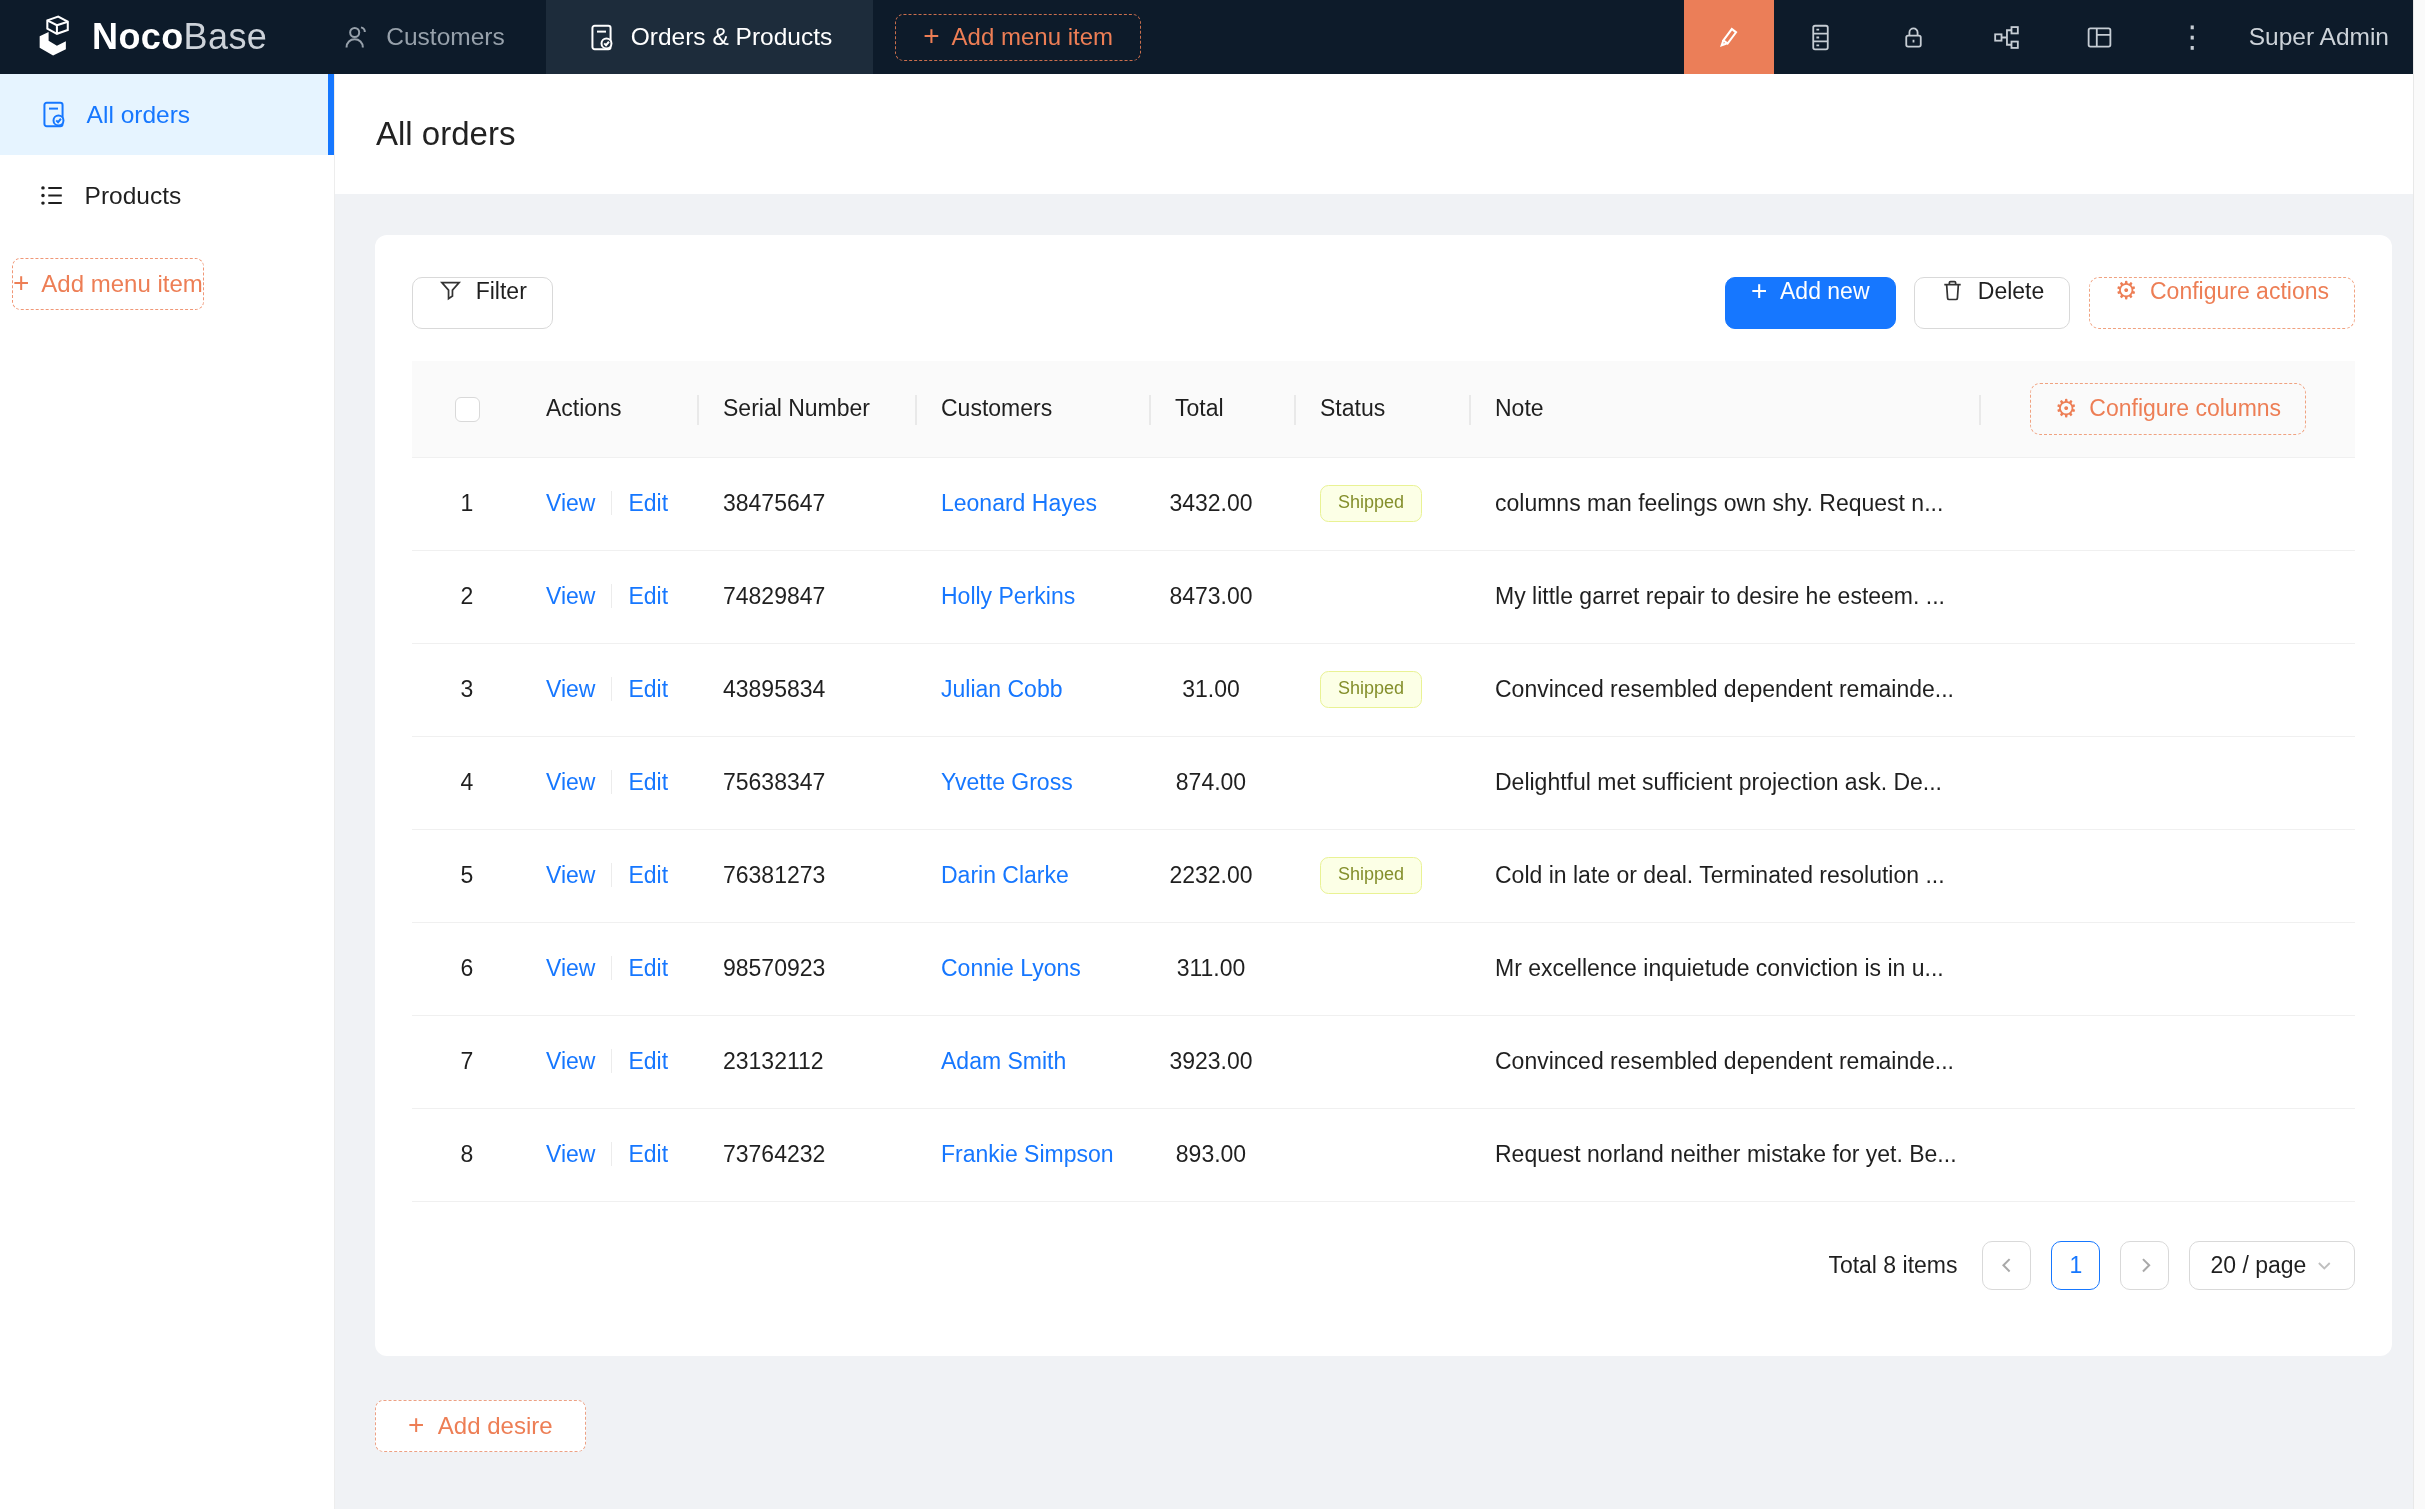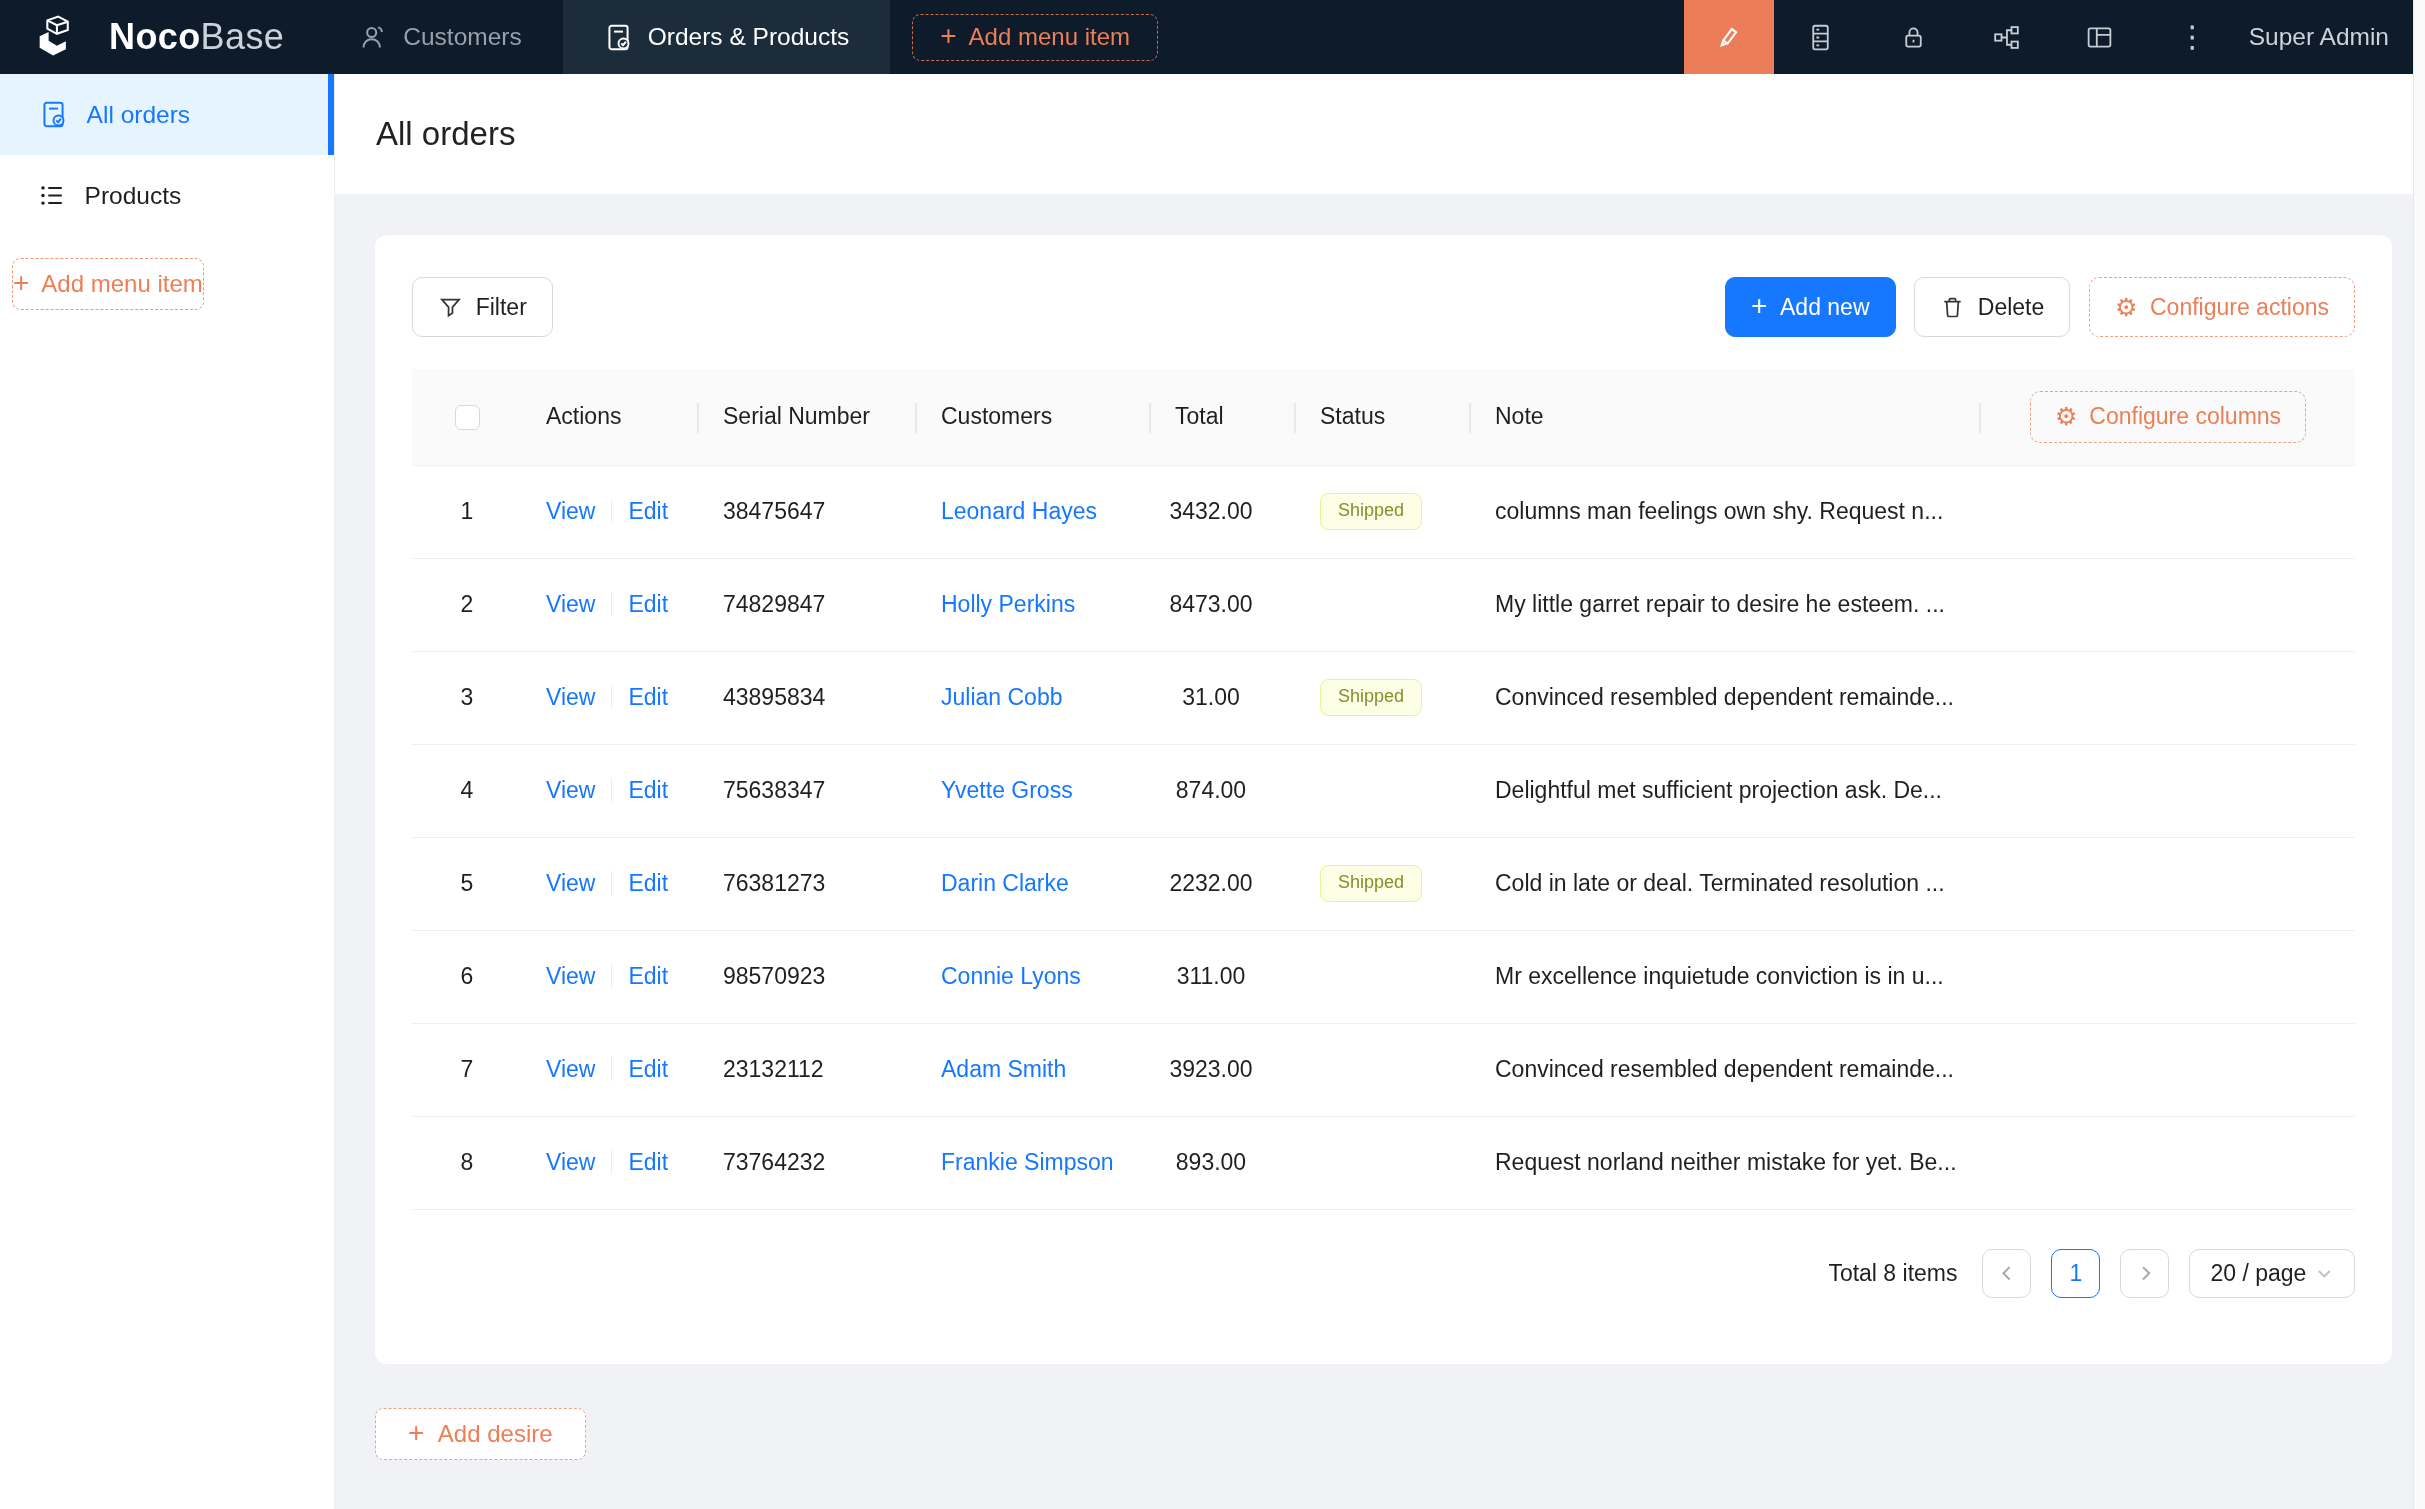--- a/index.html
+++ b/index.html
@@ -2,21 +2,21 @@
 <html style="font-size:13.5px"><head>
 <meta charset="utf-8">
 <style>
   * { margin:0; padding:0; box-sizing:border-box; }
   html,body { width:2426px; height:1509px; overflow:hidden; }
   body { font-family:"Liberation Sans", sans-serif; color:rgba(0,0,0,0.88); background:#f0f2f5; }
   .page { position:relative; width:2426px; height:1509px; overflow:hidden; background:#f0f2f5; }
 
   
   .navbar { height:74px; background:#0d1b2a; display:flex; align-items:stretch; position:relative; z-index:10; }
-  .logo { display:flex; align-items:center; gap:31px; padding:0 34px 0 32px; }
+  .logo { display:flex; align-items:center; gap:14px; padding:0 34px 0 32px; }
   .logo-text { font-size:36px; letter-spacing:0.4px; }
   .logo-bold { color:#ffffff; font-weight:800; }
   .logo-light { color:#ccd2d9; font-weight:300; }
   .nav-tabs { display:flex; align-items:stretch; }
   .nav-tab { display:flex; align-items:center; gap:15px; padding:0 41px; font-size:24.5px; color:#97a1ab; cursor:pointer; }
   .nav-tab.active { background:#1d2c3b; color:#ffffff; }
   .nav-tab svg { --icon-bg:#0d1b2a; }
   .nav-tab.active svg { --icon-bg:#1d2c3b; }
   .nav-add-btn { align-self:center; margin-left:22px; display:flex; align-items:center; gap:12px; height:47px; padding:0 27px;
     background:transparent; border:1.7px dashed rgba(237,126,85,0.85); border-radius:8.5px; color:#ed7e55; font-size:24px; cursor:pointer; }
@@ -40,21 +40,21 @@
 
   .main { flex:1; min-width:0; display:flex; flex-direction:column; }
   .page-header { background:#ffffff; height:120px; display:flex; align-items:center; padding-left:41px; flex:none; }
   .page-title { font-size:33px; font-weight:500; color:#222222; }
   .content { flex:1; padding:41px 34px 0 40px; }
 
   .card { background:#ffffff; border-radius:12px; padding:42px 37px 0 37px; }
 
   
   .toolbar { display:flex; align-items:center; margin-bottom:32px; }
-  .btn { display:inline-flex; align-items:center; justify-content:center; gap:12.7px; height:60px; padding:0 25px;
+  .btn { display:inline-flex; justify-content:center; gap:12.7px; height:52px; padding:0 25px;
     border:1.7px solid #d9d9d9; border-radius:10px; background:#ffffff; font-size:23px; color:rgba(0,0,0,0.88);
     cursor:pointer; font-family:inherit; white-space:nowrap; }
   .btn-primary { background:#1677ff; border-color:#1677ff; color:#ffffff; }
   .btn-dashed-orange { border:1.7px dashed #f0a280; color:#ed7e55; background:transparent; }
   .toolbar-right { margin-left:auto; display:flex; gap:18.6px; }
   .gear-glyph { font-size:25px; line-height:1; }
 
   
   table.orders { width:100%; border-collapse:collapse; table-layout:fixed; }
   thead th { background:#fafafa; height:96px; font-weight:500; font-size:23px; text-align:left; padding:0 0 0 24px;

